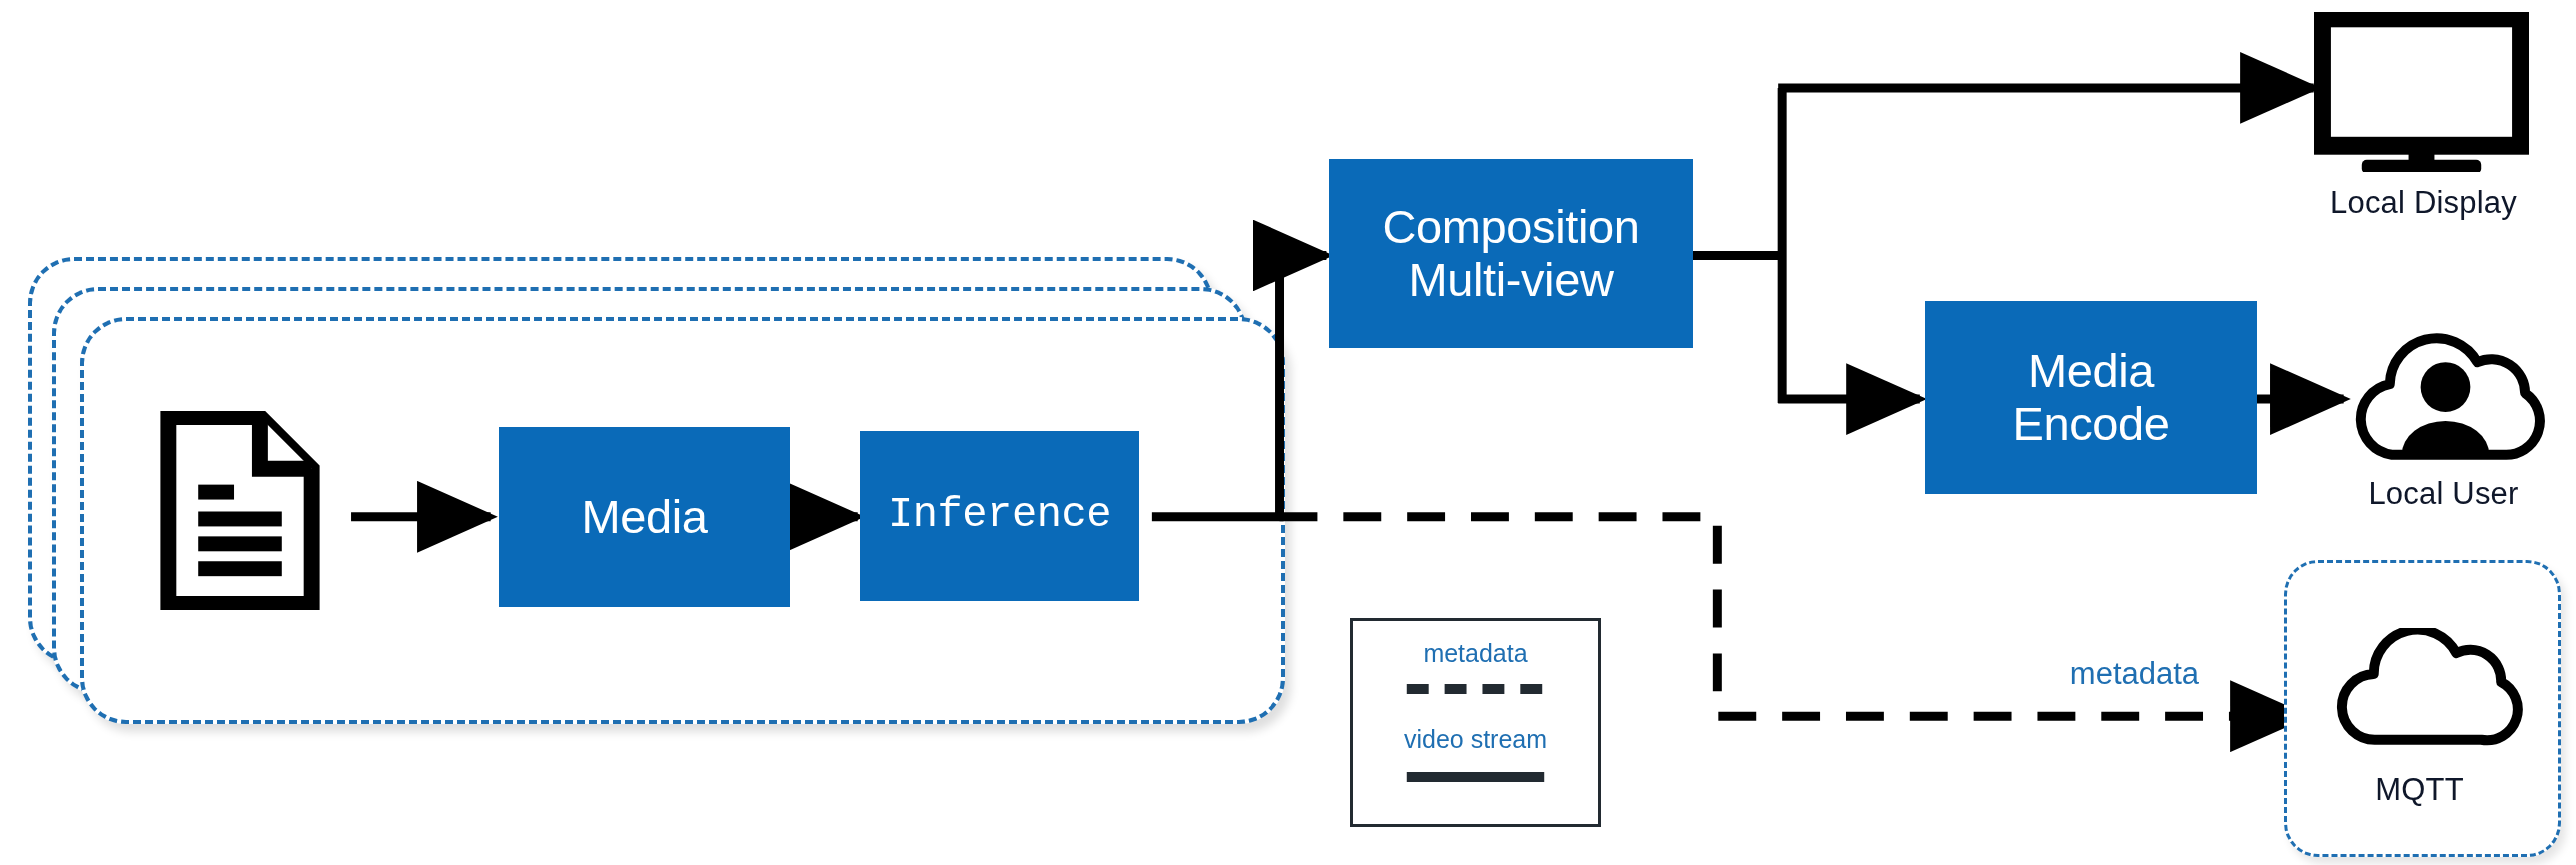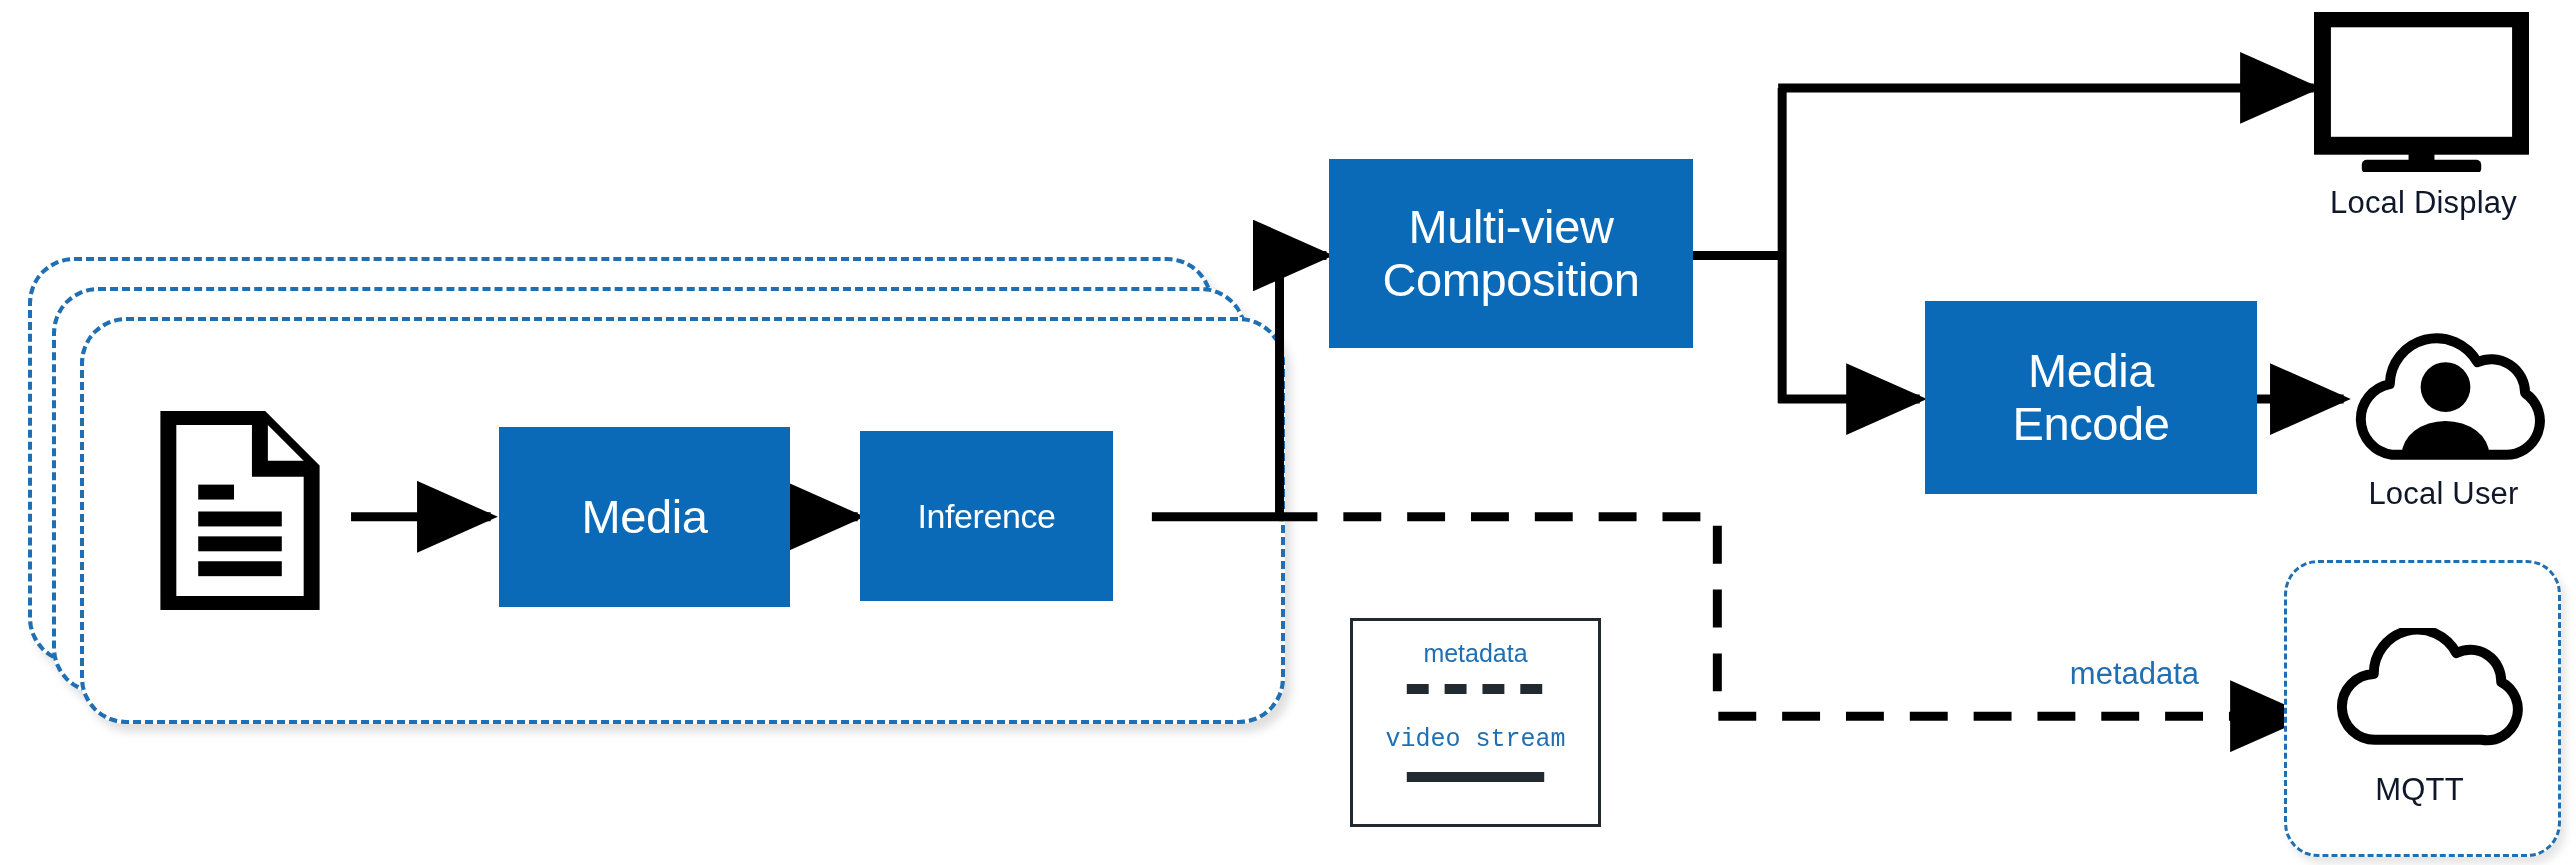--- a/index.html
+++ b/index.html
@@ -129,30 +129,30 @@
       <rect x="38" y="151" width="84" height="15" fill="#000000"></rect>
     </svg>
   </div>
 
   <div class="proc-box" style="left:499px; top:427px; width:291px; height:180px; font-size:47px;">
     <span>
       <span>Media</span>
     </span>
   </div>
 
-  <div class="proc-box" style="left:860px; top:431px; width:253px; height:170px; font-size:34px;">
+  <div class="proc-box" style="left:860px; top:431px; width:279px; height:170px; font-size:42px;font-family:Liberation Mono, monospace;">
     <span>
       <span>Inference</span>
     </span>
   </div>
 
   <div class="proc-box" style="left:1329px; top:159px; width:364px; height:189px; font-size:47px;">
     <span>
+      <span>Composition</span>
       <span>Multi-view</span>
-      <span>Composition</span>
     </span>
   </div>
 
   <div class="proc-box" style="left:1925px; top:301px; width:332px; height:193px; font-size:47px;">
     <span>
       <span>Media</span>
       <span>Encode</span>
     </span>
   </div>
 
@@ -184,20 +184,20 @@
   </div>
   <div class="node-label" style="left:2300px; top:772px; width:239px;">MQTT</div>
 
   <div class="edge-label" style="left:2015px; top:656px; width:239px;">metadata</div>
 
   <div class="legend-box" style="left:1350px; top:618px; width:245px; height:203px;">
     <div class="legend-text" style="top:18px;">metadata</div>
     <svg style="position:absolute; left:0; top:60px; width:245px; height:16px;" viewBox="0 0 246 16" width="245" height="16">
       <line x1="54" y1="8" x2="192" y2="8" stroke="#222a31" stroke-width="10" stroke-dasharray="22 16"></line>
     </svg>
-    <div class="legend-text" style="top:104px;font-family:Liberation Mono, monospace;">video stream</div>
+    <div class="legend-text" style="top:104px;">video stream</div>
     <svg style="position:absolute; left:0; top:148px; width:245px; height:16px;" viewBox="0 0 246 16" width="245" height="16">
       <line x1="54" y1="8" x2="192" y2="8" stroke="#222a31" stroke-width="10"></line>
     </svg>
   </div>
 
 </div>
 
 
 </body></html>

